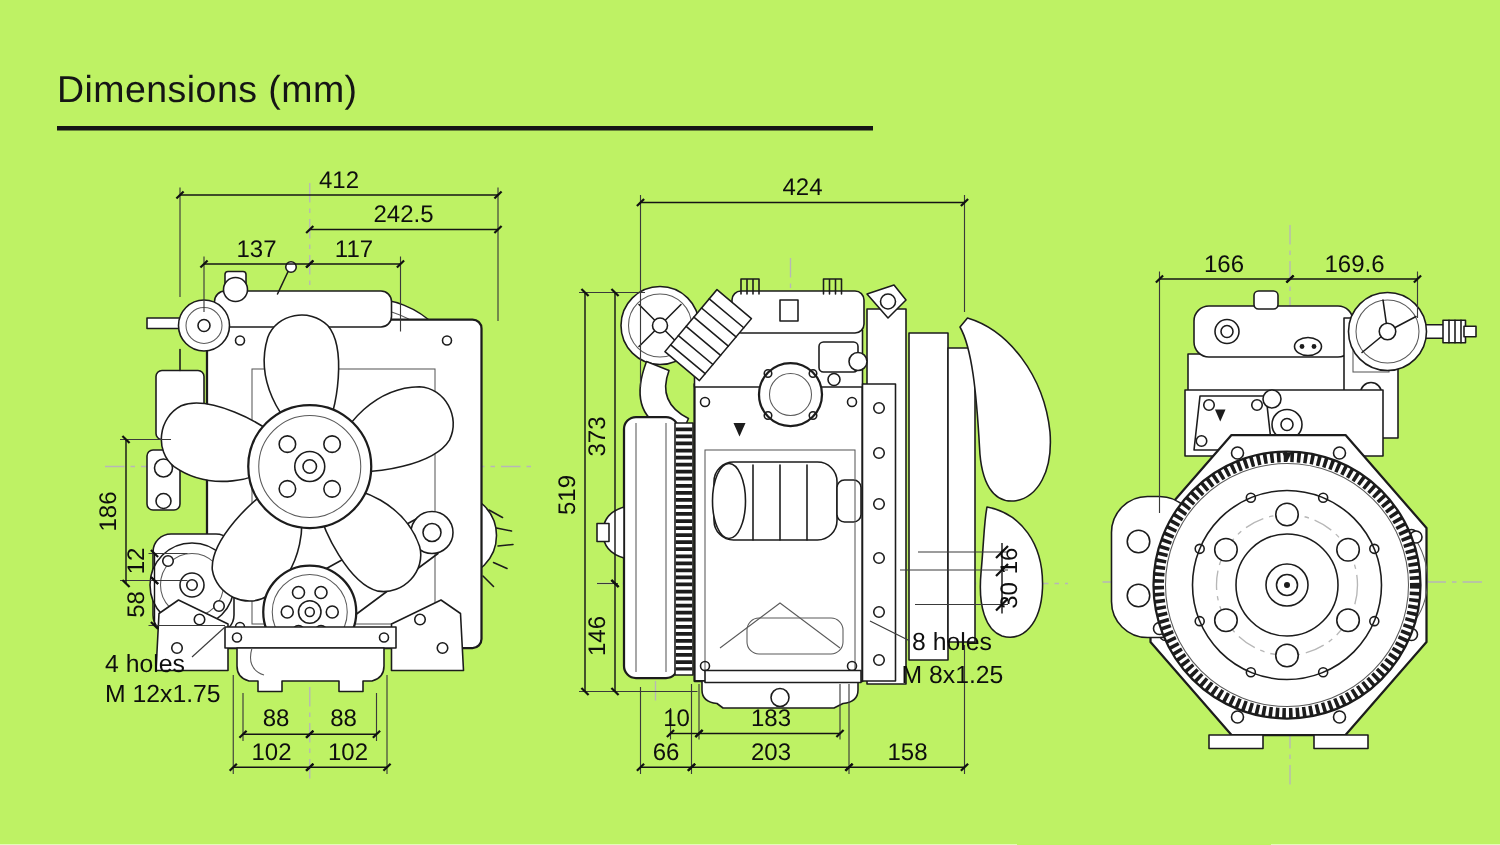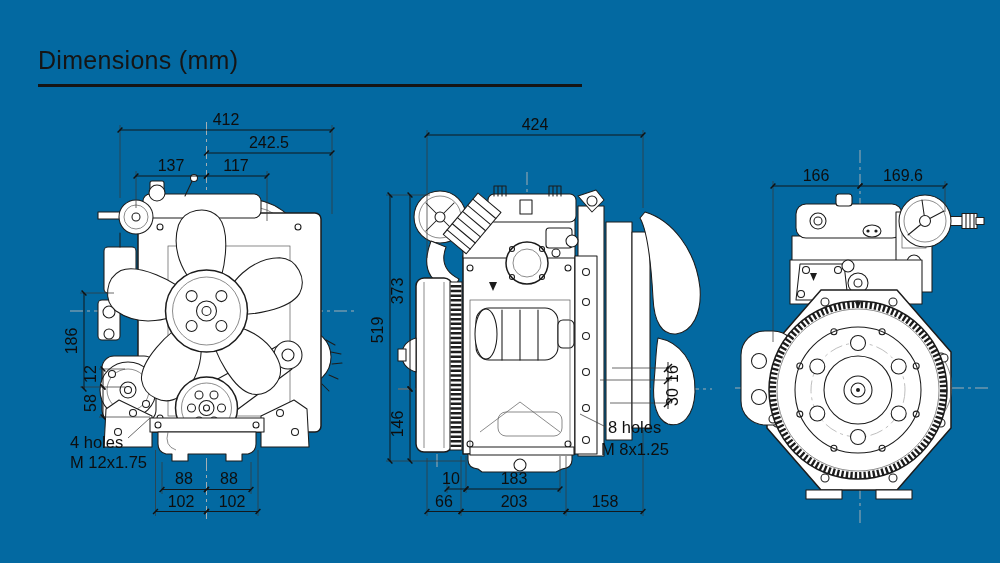--- a/index.html
+++ b/index.html
@@ -1,16 +1,16 @@
 <!DOCTYPE html>
 <html><head>
 <meta charset="utf-8">
 <style>
   html,body{margin:0;padding:0;background:#fff;}
-  .canvas{position:relative;width:1000px;height:563px;background:#0369a1;overflow:hidden;
+  .canvas{position:relative;width:1000px;height:563px;background:#bef264;overflow:hidden;
           font-family:"Liberation Sans",sans-serif;text-decoration:underline;}
   .page-title{position:absolute;left:38px;top:46px;margin:0;font-size:25px;font-weight:400;
           color:#151515;letter-spacing:.3px;font-family:"Liberation Sans",sans-serif;}
   .title-rule{position:absolute;left:38px;top:84px;width:544px;height:3px;background:#151515;}
   svg.draw{position:absolute;left:0;top:0;}
   
   .fl {fill:#fff;stroke:#1c1c1c;stroke-width:1.5;stroke-linejoin:round;}
   .fl2{fill:#fff;stroke:#1c1c1c;stroke-width:1.05;stroke-linejoin:round;}
   .ol2{fill:none;stroke:#1c1c1c;stroke-width:1.05;stroke-linecap:round;stroke-linejoin:round;}
   .thin{fill:none;stroke:#5a5a5a;stroke-width:.7;}

